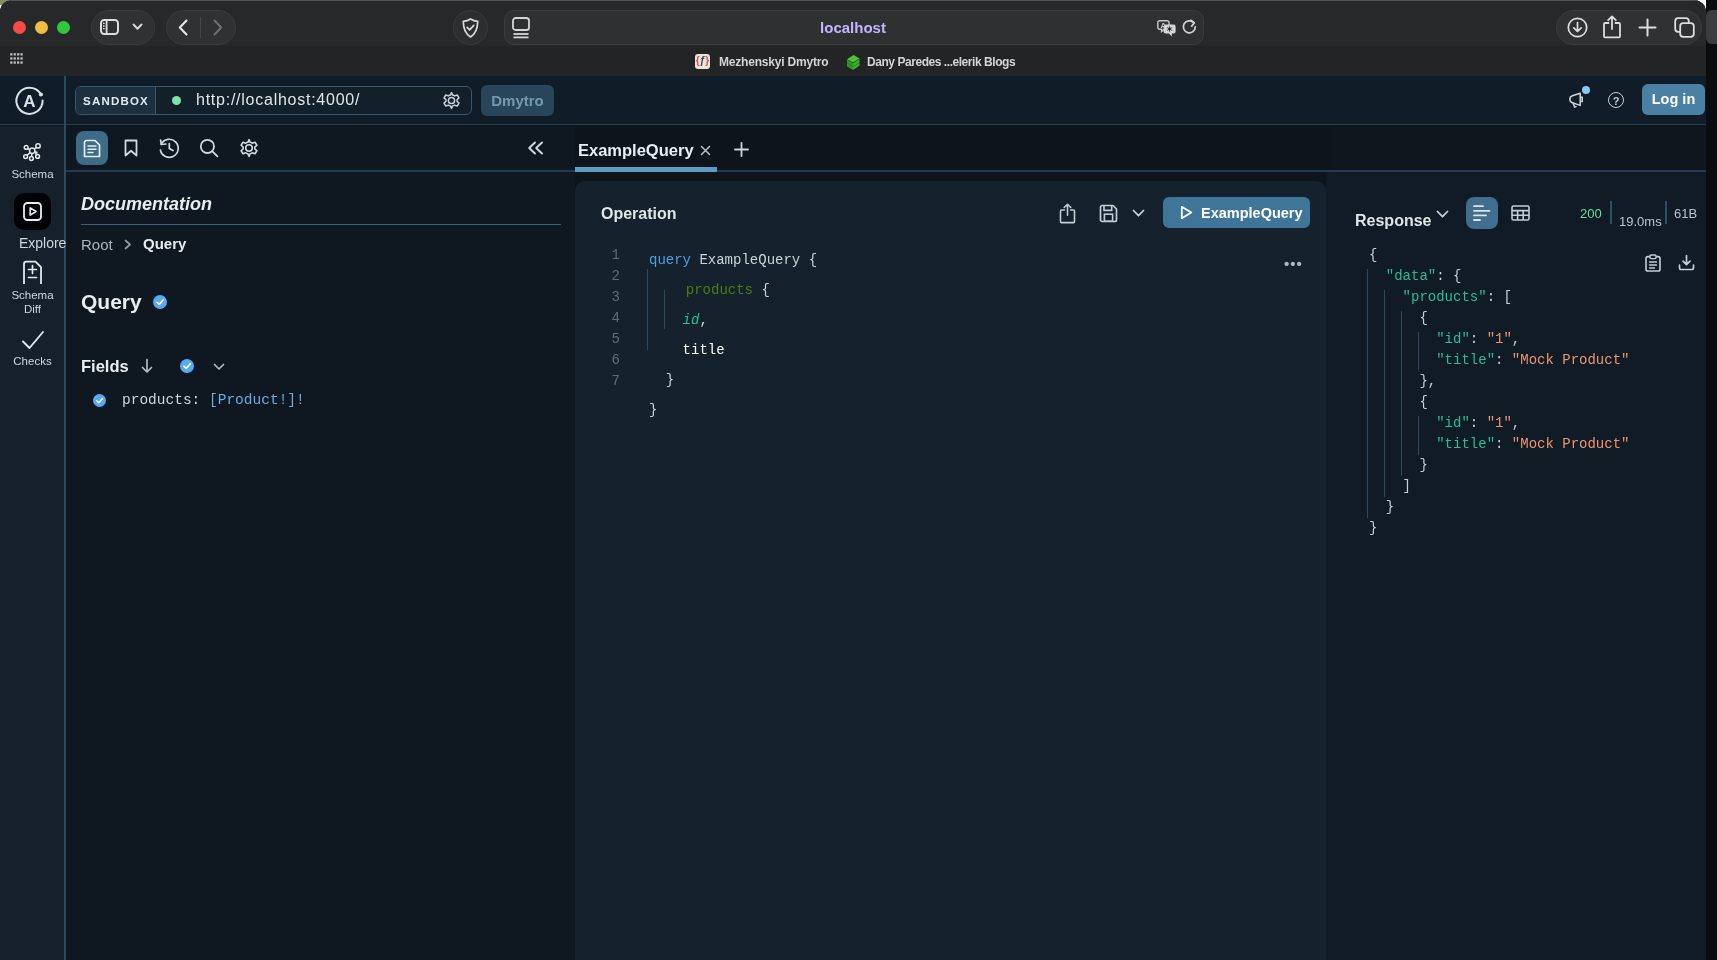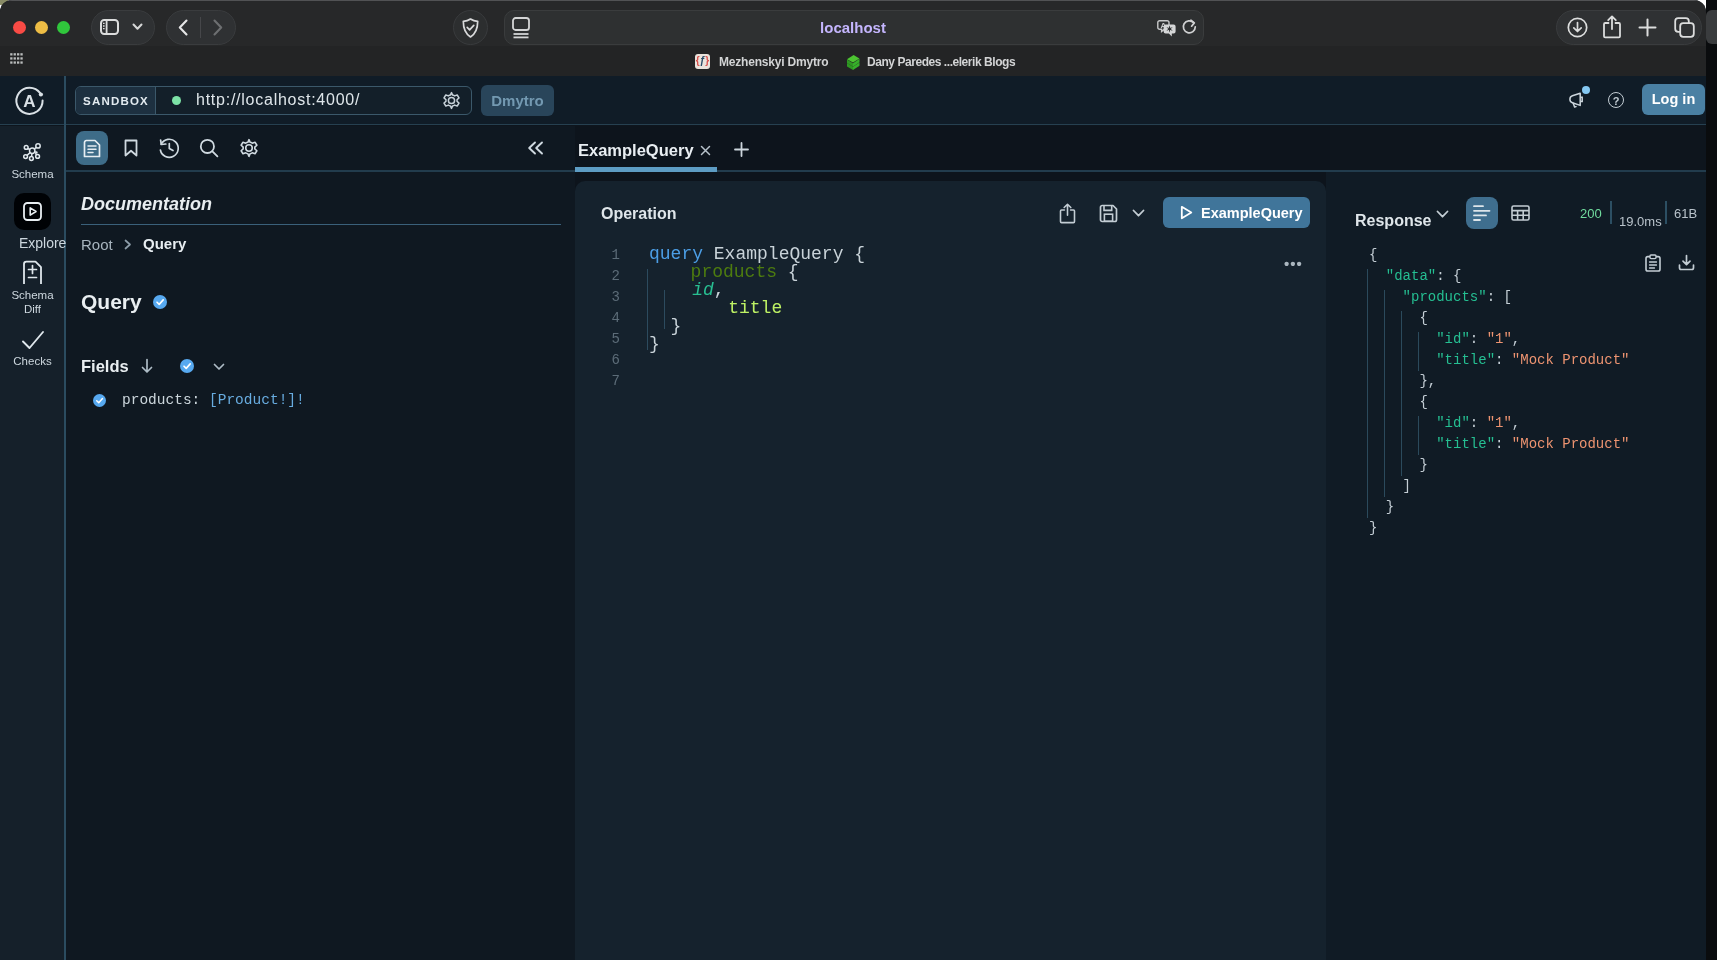--- a/index.html
+++ b/index.html
@@ -271,24 +271,24 @@
   <svg class="ic" style="left:1132px;top:209px" width="13" height="9" viewBox="0 0 13 9">
       <path d="M1.5 1.5 L6.5 6.7 L11.5 1.5" fill="none" stroke="#c3cdd4" stroke-width="1.8" stroke-linecap="round" stroke-linejoin="round"></path>
     </svg>
   <div class="abs" style="left:1163px;top:197px;width:147px;height:31px;border-radius:6px;background:#40759a;"></div>
   <svg class="ic" style="left:1180px;top:205px" width="13" height="15" viewBox="0 0 13 15">
       <path d="M1.8 1.8 L11.3 7.5 L1.8 13.2 Z" fill="none" stroke="#ffffff" stroke-width="1.8" stroke-linejoin="round"></path>
     </svg>
   <div class="abs" style="left:1201px;top:205px;color:#ffffff;font-size:14.5px;font-weight:700;">ExampleQuery</div>
 
   <div class="abs mono" id="gutter" style="left:598px;top:245px;width:22px;font-size:14px;line-height:21px;color:#5c6c78;text-align:right;">1<br>2<br>3<br>4<br>5<br>6<br>7</div>
-  <div class="abs mono" style="left:649px;top:245px;font-size:18px;line-height:18px;color:#c9d3d9;white-space:pre;"><span style="color:#4c9ee5;">query</span> ExampleQuery {
+  <div class="abs mono" style="left:649px;top:245px;font-size:14px;line-height:30px;color:#c9d3d9;white-space:pre;"><span style="color:#4c9ee5;">query</span> ExampleQuery {
   <span style="color:#4d7c0f;margin-left:20px;">products</span> {
     <span style="color:#28bf92;font-style:italic;">id</span>,
-    <span style="color:#bef264;margin-left:36px;">title</span>
+    <span style="color:#ffffff;">title</span>
   }
 }</div>
   <div class="abs" style="left:647px;top:269px;width:1px;height:81px;background:#2c4b5e;"></div>
   <div class="abs" style="left:664px;top:290px;width:1px;height:39px;background:#2c4b5e;"></div>
   <div class="abs" style="left:1284px;top:255px;color:#aab6bf;font-size:15px;font-weight:700;letter-spacing:1px;">•••</div>
 
   <div class="abs" style="left:1326px;top:172px;width:380px;height:788px;background:#101b25;"></div>
   <div class="abs" style="left:1355px;top:212px;color:#dfe6ea;font-size:16px;font-weight:700;">Response</div>
   <svg class="ic" style="left:1436px;top:210px" width="13" height="9" viewBox="0 0 13 9">
       <path d="M1.5 1.5 L6.5 6.7 L11.5 1.5" fill="none" stroke="#c3cdd4" stroke-width="1.8" stroke-linecap="round" stroke-linejoin="round"></path>

